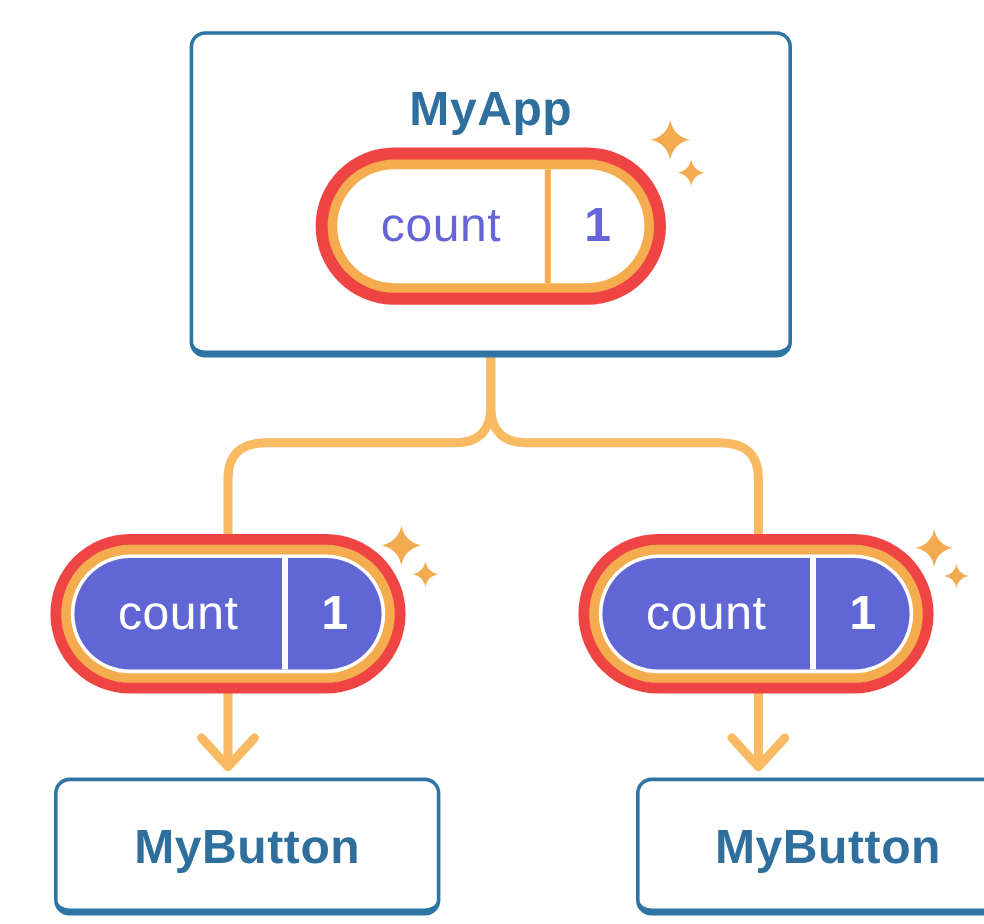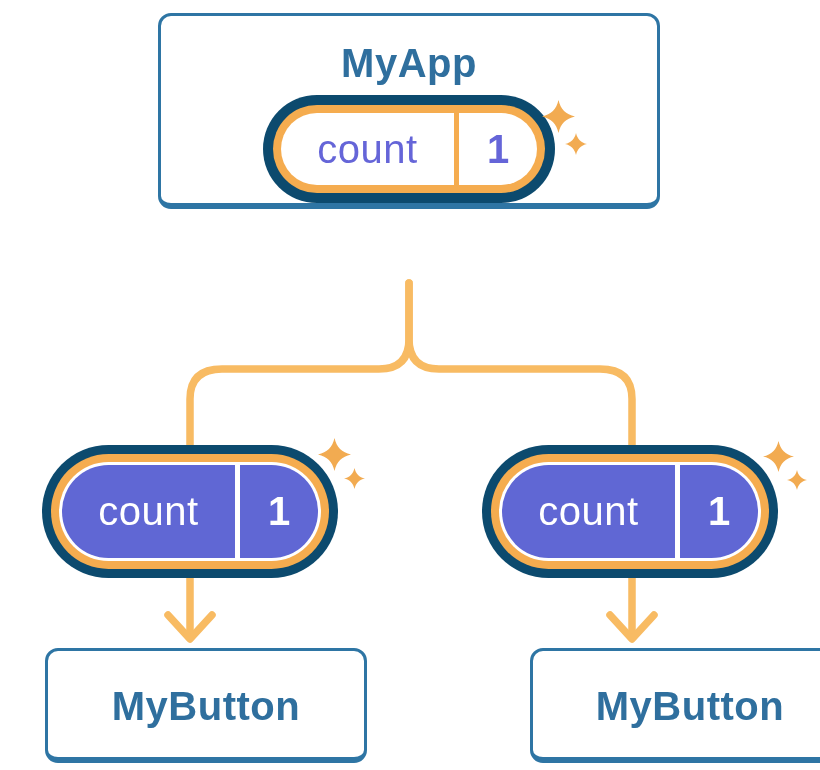--- a/index.html
+++ b/index.html
@@ -25,43 +25,43 @@
     background: #ffffff;
     border: 3px solid #2E75A4;
     border-bottom-width: 6px;
     border-radius: 13px;
     box-sizing: border-box;
     display: flex;
     flex-direction: column;
     align-items: center;
   }
   .root-card {
-    left: 158px; top: 13px;
-    width: 502px; height: 196px;
-    padding-top: 24px;
+    left: 158px; top: 26px;
+    width: 502px; height: 272px;
+    padding-top: 39px;
   }
   .child-card {
     height: 115px;
     justify-content: center;
     padding-top: 4px;
     margin-left: 37px;
   }
   .child-card.left  { left: 8px;   top: 648px; width: 322px; }
   .child-card.right { left: 493px; top: 648px; width: 320px; }
   .card-title {
     color: #2F6F9E;
     font-size: 40px;
     font-weight: 600;
     line-height: 46px;
     letter-spacing: 0.5px;
     white-space: nowrap;
   }
   
   .pill-light {
-    background: #0c4a6e;
+    background: #ef4444;
     border-radius: 999px;
     box-sizing: border-box;
     display: flex;
   }
   .pill-ring {
     flex: 1;
     background: #F5AC4F;
     border-radius: 999px;
     box-sizing: border-box;
     display: flex;

